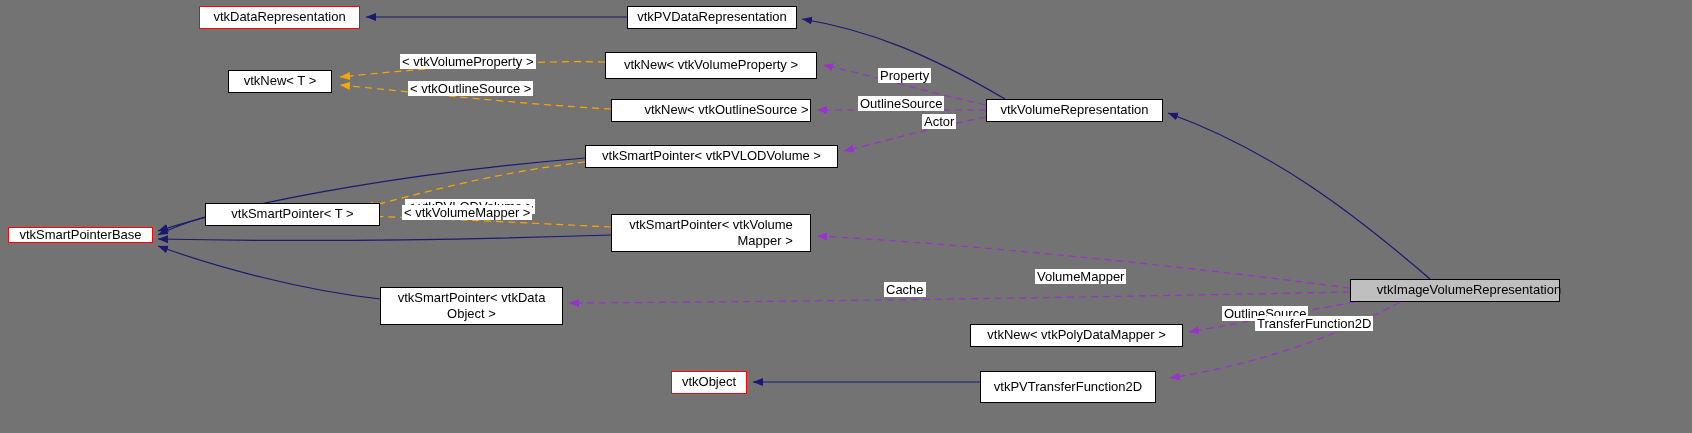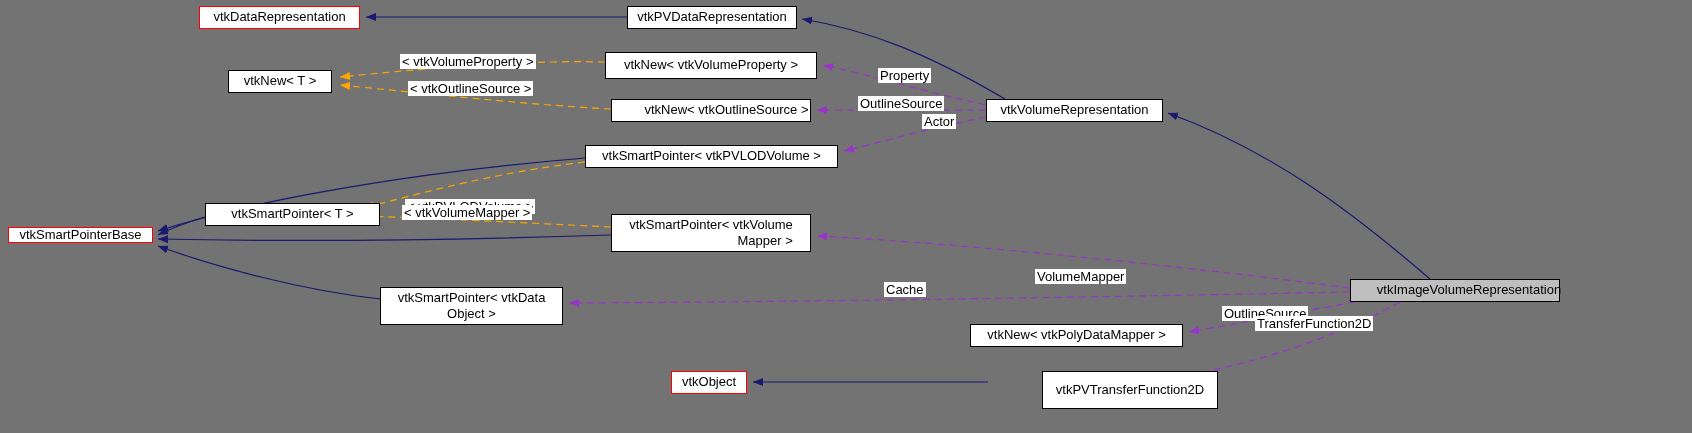--- a/index.html
+++ b/index.html
@@ -83,21 +83,21 @@
 
   <div class="node" style="left:380px; top:287px; width:183px; height:38px;">vtkSmartPointer&lt; vtkData
 Object &gt;</div>
 
   <div class="node" style="left:986px; top:99px; width:177px; height:23px;">vtkVolumeRepresentation</div>
 
   <div class="node" style="left:970px; top:324px; width:213px; height:23px;">vtkNew&lt; vtkPolyDataMapper &gt;</div>
 
   <div class="node red" style="left:671px; top:371px; width:76px; height:23px;">vtkObject</div>
 
-  <div class="node" style="left:1042px; top:371px; width:176px; height:38px;">vtkPVTransferFunction2D</div>
+  <div class="node" style="left:980px; top:371px; width:176px; height:32px;">vtkPVTransferFunction2D</div>
 
   <div class="node focus" style="left:1350px; top:279px; width:210px; height:23px;padding-left:28px;">vtkImageVolumeRepresentation</div>
 
   <span class="elabel" style="left:400px; top:54px;">&lt; vtkVolumeProperty &gt;</span>
 
   <span class="elabel" style="left:408px; top:81px;">&lt; vtkOutlineSource &gt;</span>
 
   <span class="elabel" style="left:405px; top:163px;margin-top:36px;">&lt; vtkPVLODVolume &gt;</span>
 
   <span class="elabel" style="left:402px; top:205px;">&lt; vtkVolumeMapper &gt;</span>

